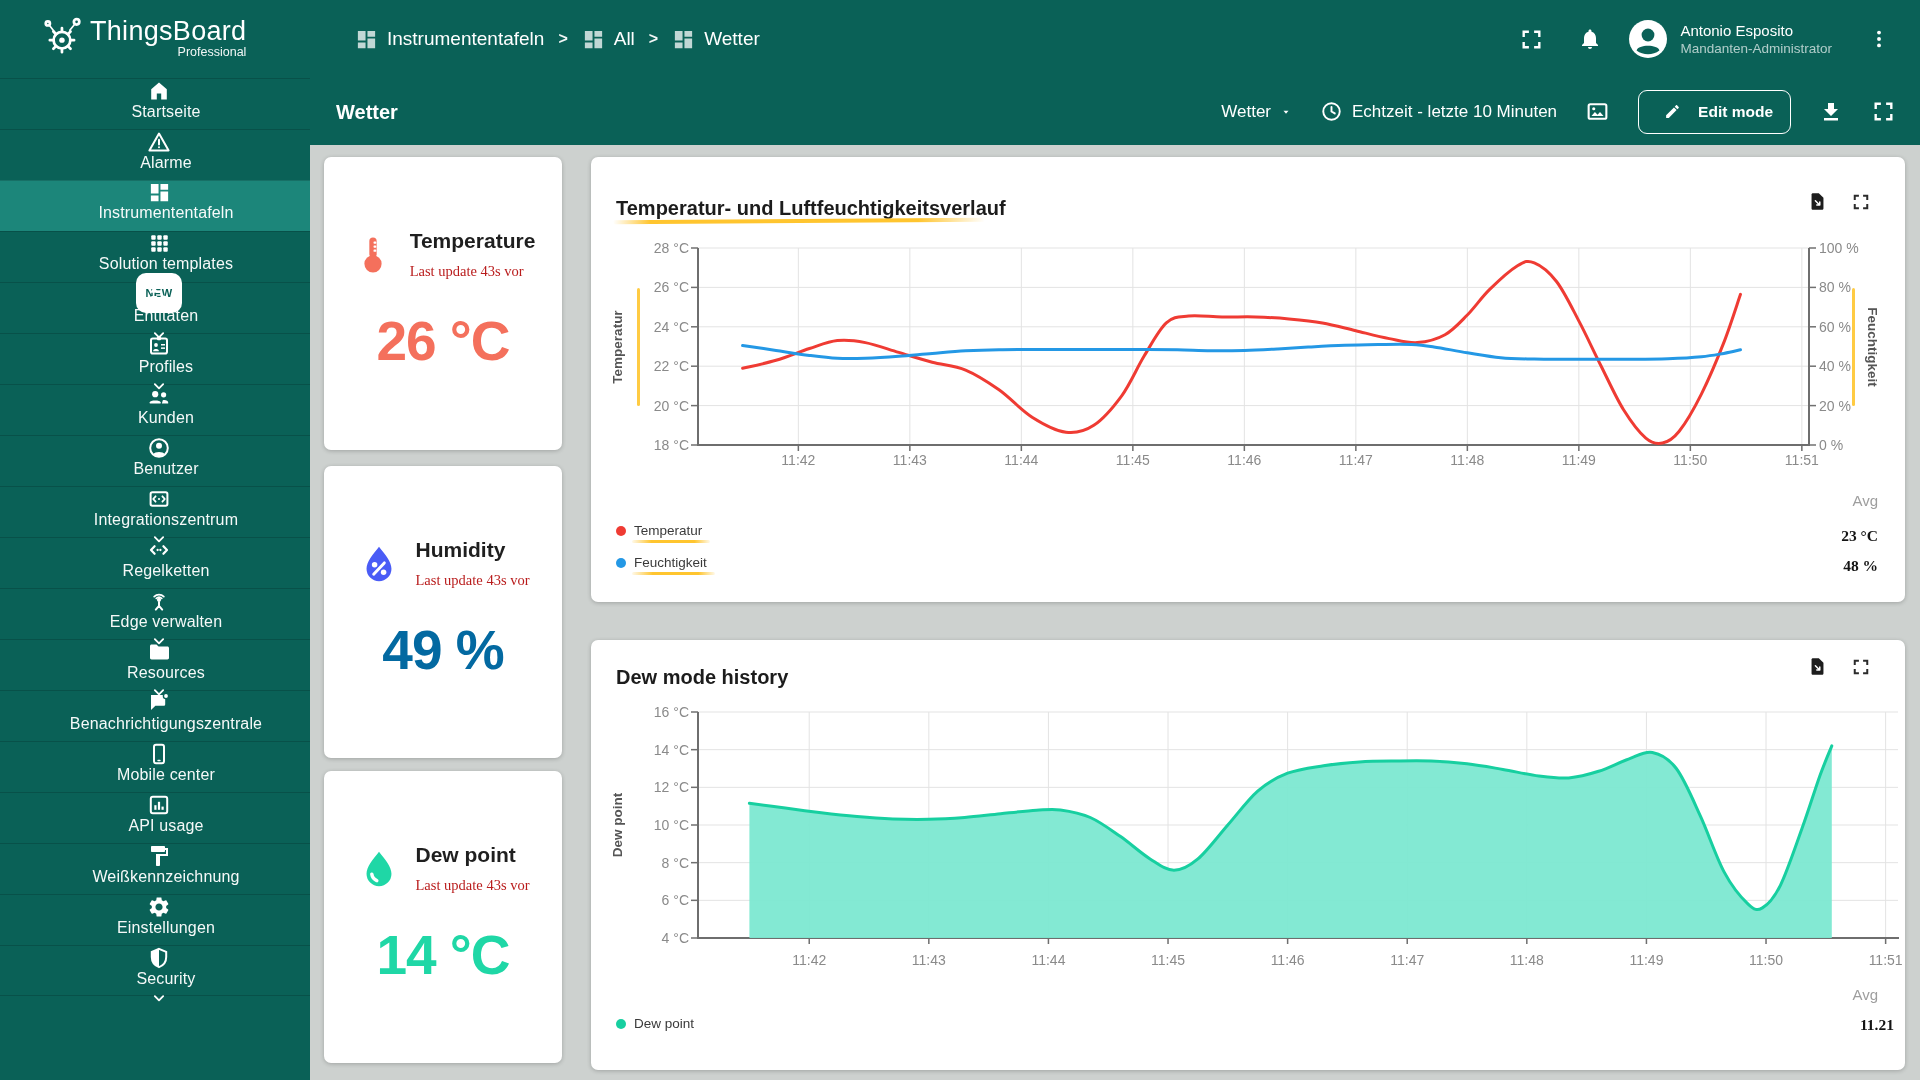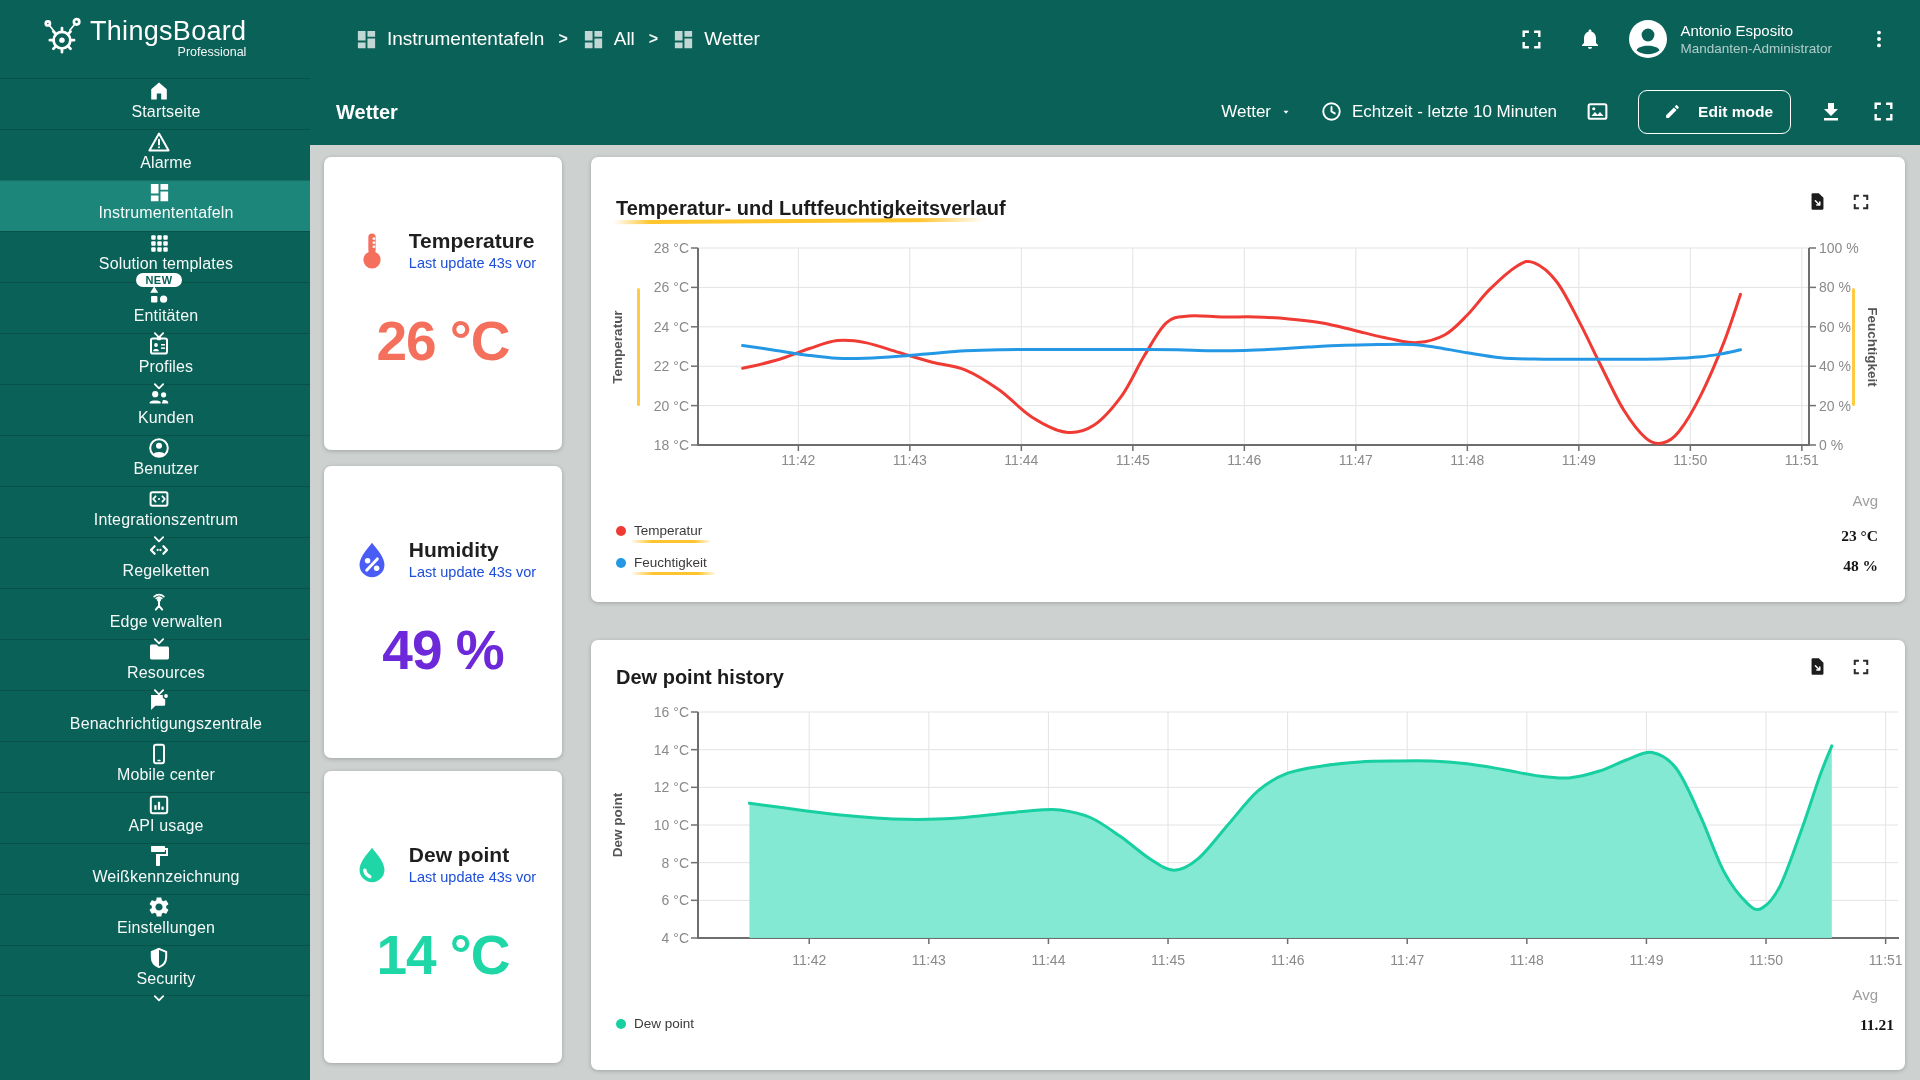--- a/index.html
+++ b/index.html
@@ -35,29 +35,29 @@
 
   
   #sidebar{position:absolute;left:0;top:78px;width:310px;}
   .side-item{display:flex;align-items:center;height:51px;box-sizing:border-box;border-top:1px solid rgba(0,0,0,.16);
              padding:0 18px 0 26px;cursor:pointer;color:rgba(255,255,255,.96);flex-direction:column;}
   .side-item:last-child{border-bottom:1px solid rgba(0,0,0,.16);}
   .side-item.selected{background:#1C867A;}
   .side-label{font-size:16px;font-weight:500;letter-spacing:.15px;margin-left:14px;white-space:nowrap;}
   .side-spacer{flex:1;}
   .side-badge{background:#fff;color:#0A6157;font-size:11px;font-weight:700;letter-spacing:.5px;
-              padding:1px 9px;border-radius:10px;}
+              padding:14px 9px;border-radius:10px;}
 
   
   #content-bg{position:absolute;left:310px;top:145px;width:1610px;height:935px;background:#CDD1CF;}
   .card{position:absolute;background:#fff;border-radius:7px;box-shadow:0 1px 4px rgba(0,0,0,.22);}
   .w-card{left:324px;width:238px;}
   .w-head{position:absolute;left:0;right:0;top:72px;display:flex;justify-content:center;gap:15px;}
   .w-title{font-size:21px;font-weight:700;color:#1f1f1f;line-height:1.1;}
-  .w-sub{font-size:14.5px;color:#1d4ed8;margin-top:3px;white-space:nowrap;}
+  .w-sub{font-size:14.5px;color:#b91c1c;margin-top:11px;white-space:nowrap;font-family:Liberation Serif, serif;}
   .w-value{position:absolute;left:0;right:0;top:152px;text-align:center;font-size:55px;font-weight:700;letter-spacing:-1px;}
 
   .chart-card{left:591px;width:1314px;}
   .chart-title{position:absolute;left:25px;margin:0;font-size:20px;font-weight:700;color:#1c1c1c;white-space:nowrap;}
   .swoosh{position:absolute;height:4px;border-radius:4px;
           background:linear-gradient(90deg,rgba(255,197,47,0) 0%,#FFC52F 10%,#FFC52F 82%,rgba(255,197,47,0) 100%);
           transform:rotate(-.4deg);}
   .legend-row{position:absolute;display:flex;align-items:center;gap:8px;cursor:pointer;}
   .legend-dot{width:10px;height:10px;border-radius:50%;}
   .legend-name{font-size:13.5px;color:#3a3a3a;position:relative;}
@@ -460,21 +460,21 @@
               <circle cx="9.6" cy="12.4" r="1.5" fill="#fff"></circle>
               <circle cx="14.5" cy="16.5" r="1.5" fill="#fff"></circle>
               <path d="M9.1 17.6l5.8-6.2" stroke="#fff" stroke-width="1.6" stroke-linecap="round"></path>
             </svg>
           </span>
           <div>
             <div class="w-title">Humidity</div>
             <div class="w-sub">Last update 43s vor</div>
           </div>
         </div>
-        <div class="w-value" style="color: #6d28d9;">49 %</div>
+        <div class="w-value" style="color: #0369a1;">49 %</div>
       </div>
       <div class="card w-card" style="top: 771px; height: 292px;">
         <div class="w-head">
           <span class="icon">
             <svg width="44" height="44" viewBox="0 0 24 24">
               <path d="M12 2.6C8.6 6.8 5.2 10.9 5.2 14.6a6.8 6.8 0 0 0 13.6 0C18.8 10.9 15.4 6.8 12 2.6z" fill="#1FD7A6"></path>
               <path d="M8.1 14.9a4.3 4.3 0 0 0 2.7 3.4" stroke="#fff" stroke-width="1.9" stroke-linecap="round" fill="none"></path>
             </svg>
           </span>
           <div>
@@ -649,21 +649,21 @@
           <defs>
             <clipPath id="clip-c1">
               <rect x="107" y="68" width="1204" height="232"></rect>
             </clipPath>
           </defs>
           <g clip-path="url(#clip-c1)">
             <path d="M158.4 163.3 C164.4 164.1 182.3 166.5 194.3 168.0 C206.3 169.6 218.2 171.3 230.2 172.8 C242.1 174.2 254.1 175.5 266.1 176.5 C278.0 177.6 290.0 178.5 301.9 179.0 C313.9 179.4 325.9 179.6 337.8 179.3 C349.8 179.1 361.7 178.4 373.7 177.5 C385.7 176.5 397.6 174.9 409.6 173.7 C421.5 172.5 435.5 170.9 445.5 170.3 C455.4 169.7 460.4 168.7 469.4 169.9 C478.4 171.1 489.3 173.1 499.3 177.5 C509.3 181.9 519.2 189.4 529.2 196.3 C539.2 203.2 550.1 213.3 559.1 218.9 C568.1 224.6 575.0 230.2 583.0 230.2 C591.0 230.2 598.0 226.4 606.9 218.9 C615.9 211.4 626.9 196.3 636.8 185.0 C646.8 173.7 656.8 159.7 666.7 151.1 C676.7 142.5 685.7 137.4 696.6 133.2 C707.6 129.0 720.5 127.6 732.5 125.7 C744.5 123.8 756.4 122.7 768.4 121.9 C780.3 121.1 792.3 121.1 804.3 121.0 C816.2 120.8 828.2 120.5 840.1 121.0 C852.1 121.4 864.1 122.4 876.0 123.8 C888.0 125.2 899.9 127.4 911.9 129.4 C923.9 131.5 936.8 134.6 947.8 136.0 C958.8 137.4 967.7 138.7 977.7 137.9 C987.7 137.1 997.6 134.5 1007.6 131.3 C1017.6 128.2 1028.5 122.2 1037.5 119.1 C1046.5 115.9 1053.4 110.9 1061.4 112.5 C1069.4 114.1 1077.4 118.0 1085.3 128.5 C1093.3 139.0 1101.3 158.3 1109.2 175.6 C1117.2 192.8 1125.2 217.3 1133.2 232.1 C1141.1 246.8 1150.7 258.1 1157.1 264.1 C1163.5 270.1 1166.1 271.0 1171.4 267.9 C1176.8 264.7 1182.8 258.5 1189.4 245.3 C1196.0 232.1 1204.3 207.0 1210.9 188.8 C1217.5 170.6 1223.9 149.8 1228.8 136.0 C1233.8 122.2 1238.8 110.9 1240.8 105.9 L1240.8 298 L158.4 298 Z" fill="#7CE8D1" fill-opacity="0.95" stroke="none"></path>
             <path d="M158.4 163.3 C164.4 164.1 182.3 166.5 194.3 168.0 C206.3 169.6 218.2 171.3 230.2 172.8 C242.1 174.2 254.1 175.5 266.1 176.5 C278.0 177.6 290.0 178.5 301.9 179.0 C313.9 179.4 325.9 179.6 337.8 179.3 C349.8 179.1 361.7 178.4 373.7 177.5 C385.7 176.5 397.6 174.9 409.6 173.7 C421.5 172.5 435.5 170.9 445.5 170.3 C455.4 169.7 460.4 168.7 469.4 169.9 C478.4 171.1 489.3 173.1 499.3 177.5 C509.3 181.9 519.2 189.4 529.2 196.3 C539.2 203.2 550.1 213.3 559.1 218.9 C568.1 224.6 575.0 230.2 583.0 230.2 C591.0 230.2 598.0 226.4 606.9 218.9 C615.9 211.4 626.9 196.3 636.8 185.0 C646.8 173.7 656.8 159.7 666.7 151.1 C676.7 142.5 685.7 137.4 696.6 133.2 C707.6 129.0 720.5 127.6 732.5 125.7 C744.5 123.8 756.4 122.7 768.4 121.9 C780.3 121.1 792.3 121.1 804.3 121.0 C816.2 120.8 828.2 120.5 840.1 121.0 C852.1 121.4 864.1 122.4 876.0 123.8 C888.0 125.2 899.9 127.4 911.9 129.4 C923.9 131.5 936.8 134.6 947.8 136.0 C958.8 137.4 967.7 138.7 977.7 137.9 C987.7 137.1 997.6 134.5 1007.6 131.3 C1017.6 128.2 1028.5 122.2 1037.5 119.1 C1046.5 115.9 1053.4 110.9 1061.4 112.5 C1069.4 114.1 1077.4 118.0 1085.3 128.5 C1093.3 139.0 1101.3 158.3 1109.2 175.6 C1117.2 192.8 1125.2 217.3 1133.2 232.1 C1141.1 246.8 1150.7 258.1 1157.1 264.1 C1163.5 270.1 1166.1 271.0 1171.4 267.9 C1176.8 264.7 1182.8 258.5 1189.4 245.3 C1196.0 232.1 1204.3 207.0 1210.9 188.8 C1217.5 170.6 1223.9 149.8 1228.8 136.0 C1233.8 122.2 1238.8 110.9 1240.8 105.9" fill="none" stroke="#17CFA0" stroke-width="3" stroke-linecap="round" stroke-linejoin="round"></path>
           </g>
         </svg>
-        <h2 class="chart-title" style="top: 26px;">Dew point history</h2>
+        <h2 class="chart-title" style="top: 26px;">Dew mode history</h2>
         <span class="icon chart-action" style="right: 77px; top: 16px;">
           <svg width="21" height="21" viewBox="0 0 24 24">
             <path d="M13.5 2.5H6.8c-.9 0-1.6.7-1.6 1.6v15.8c0 .9.7 1.6 1.6 1.6h10.4c.9 0 1.6-.7 1.6-1.6V7.8z" fill="#1d1d1d"></path>
             <path d="M9.6 11.2l4.6 4.6M14.6 12.6v3.4h-3.4" stroke="#fff" stroke-width="1.7" fill="none" stroke-linecap="round" stroke-linejoin="round"></path>
           </svg>
         </span>
         <span class="icon chart-action" style="right: 34px; top: 17px;">
           <svg width="20" height="20" viewBox="0 0 24 24" fill="none" stroke="#2b2b2b" stroke-width="2.4">
             <path d="M4.5 9.5v-5h5M14.5 4.5h5v5M19.5 14.5v5h-5M9.5 19.5h-5v-5"></path>
           </svg>

